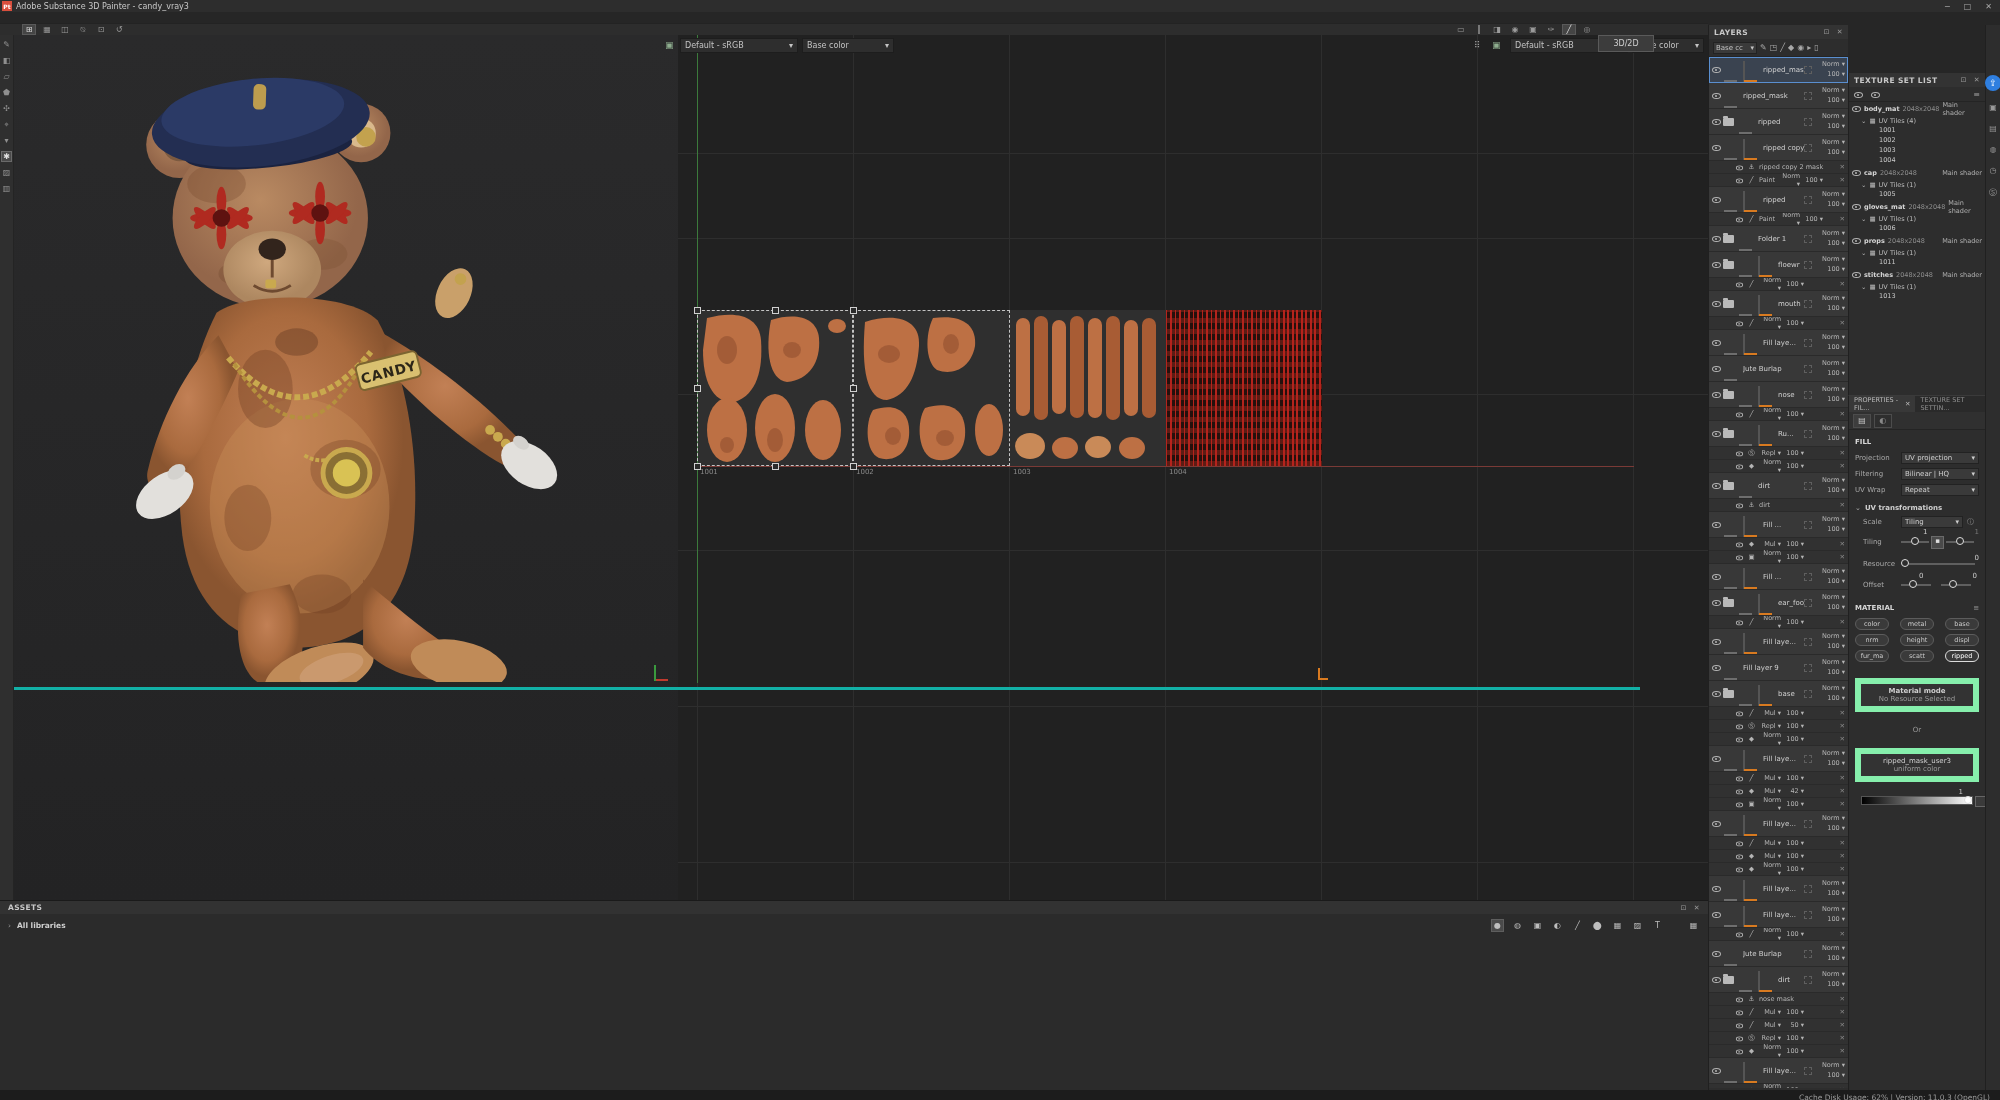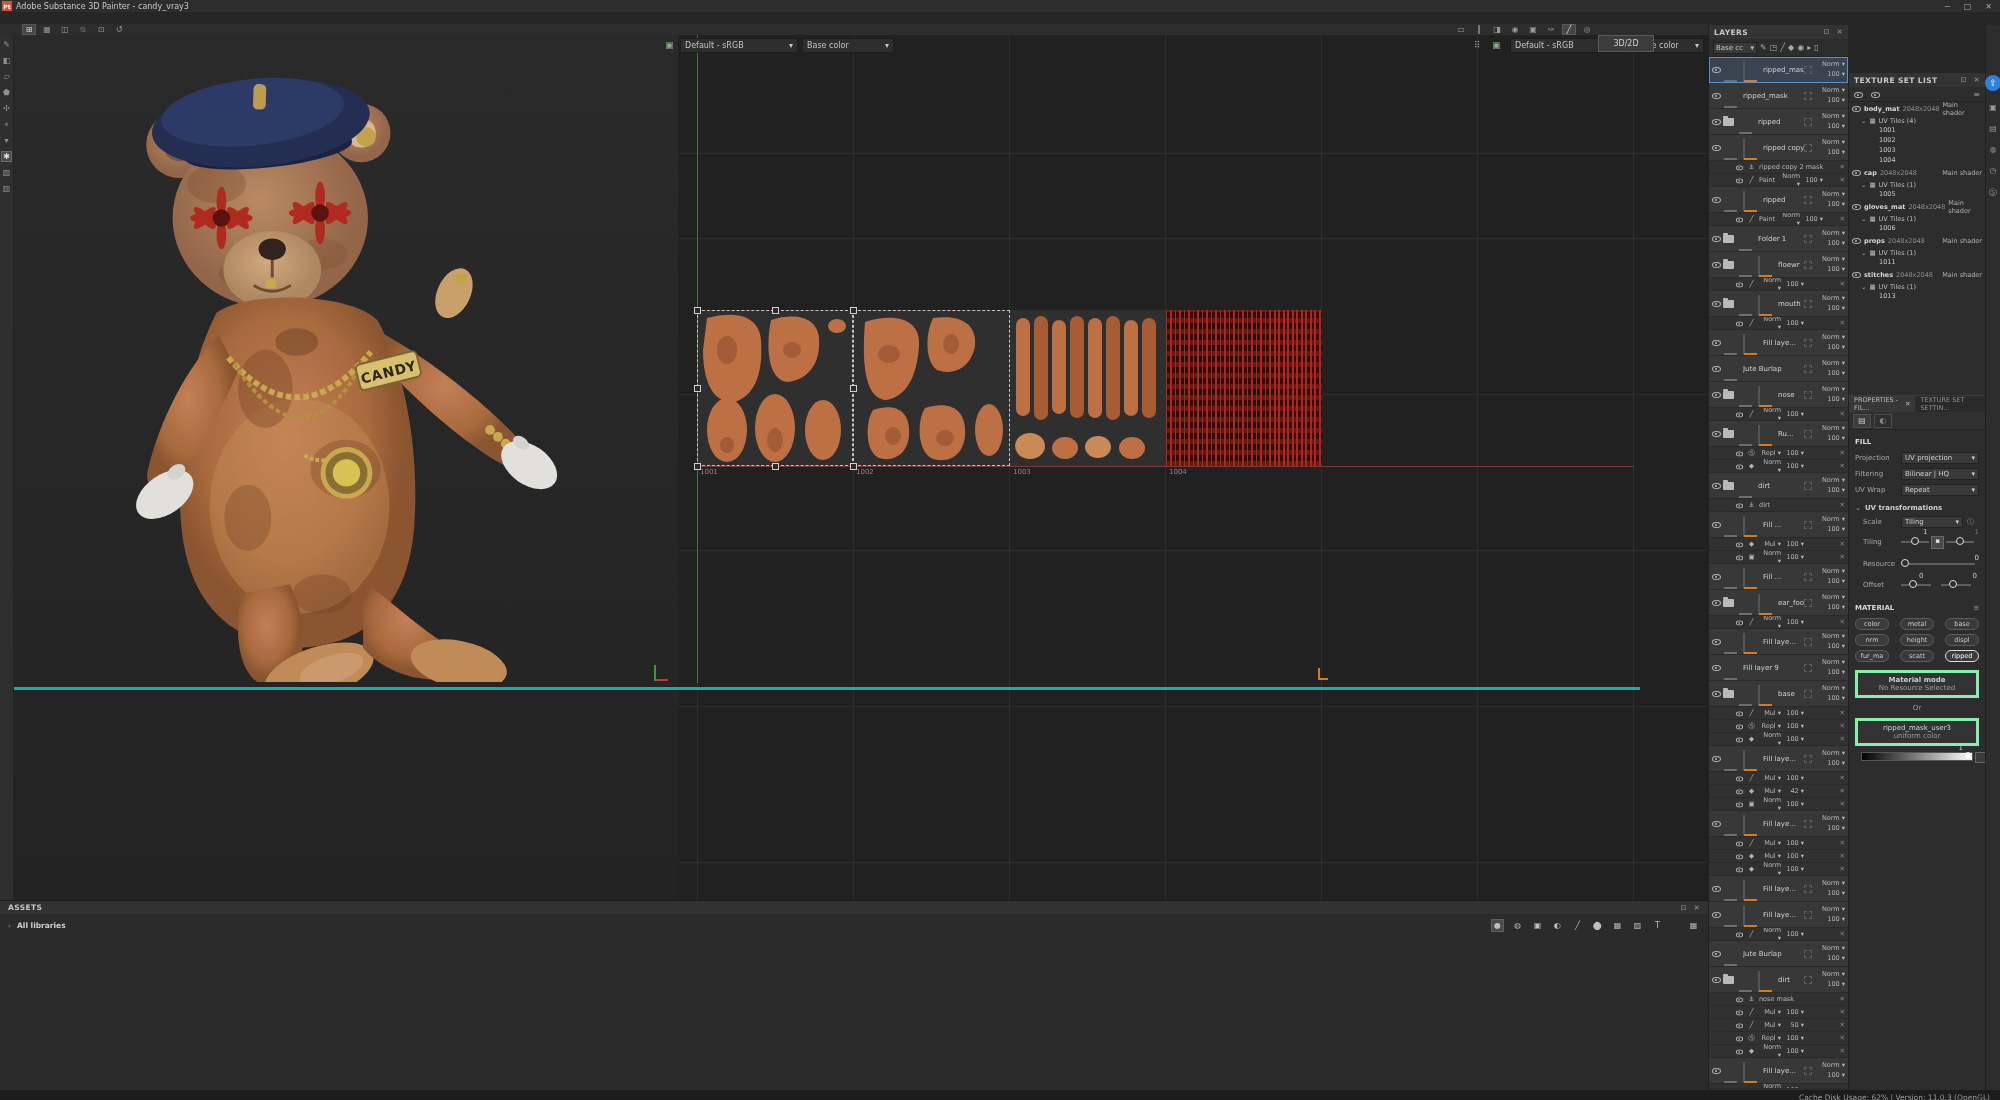--- a/index.html
+++ b/index.html
@@ -92,21 +92,21 @@
   .pictab.inactive { background:#2e2e2e; color:#888; }
   .psec { font-size:7px; font-weight:bold; color:#d8d8d8; padding:8px 6px 4px; }
   .prow { display:flex; align-items:center; padding:2px 6px; gap:4px; }
   .plabel { width:42px; color:#a8a8a8; flex:none; }
   .pselect { flex:1; height:12px; background:#3a3a3a; border:1px solid #222; display:flex; align-items:center; justify-content:space-between; padding:0 3px; color:#cfcfcf; }
   .slider { position:relative; height:2px; background:#5f5f5f; }
   .knob { position:absolute; top:-4px; width:8px; height:8px; border:1px solid #ddd; border-radius:50%; background:#2d2d2d; }
   .chiprow { display:flex; justify-content:space-between; padding:2px 6px; }
   .chip { min-width:34px; text-align:center; border:1px solid #5c5c5c; border-radius:6px; background:#3a3a3a; color:#c9c9c9; font-size:6.5px; padding:1px 3px; }
   .chip.sel { border-color:#dcdcdc; color:#fff; }
-  .pbox { margin:6px 6px; border:3px solid #86efac; background:#333; text-align:center; padding:3px 12px; color:#cfcfcf; }
+  .pbox { margin:14px 6px; border:6px solid #86efac; background:#333; text-align:center; padding:3px 12px; color:#cfcfcf; }
   .pbox .sub { color:#9a9a9a; }
   #gradbar { position:relative; margin:2px 6px; height:9px; width:112px; background:linear-gradient(90deg,#000,#fff); border:1px solid #555; }
 
   
   #rightstrip { left:1985px; top:25px; width:15px; height:1065px; background:#2d2d2d; border-left:1px solid #202020; display:flex; flex-direction:column; align-items:center; padding-top:50px; gap:12px; }
   #sharebtn { width:16px; height:16px; border-radius:50%; background:#2f7fe0; color:#fff; font-size:9px; display:flex; align-items:center; justify-content:center; }
   .rs-ico { font-size:8px; color:#9a9a9a; }
 
   
   #assets { left:0; top:900px; width:1708px; height:190px; background:#2b2b2b; border-top:1px solid #1a1a1a; }

